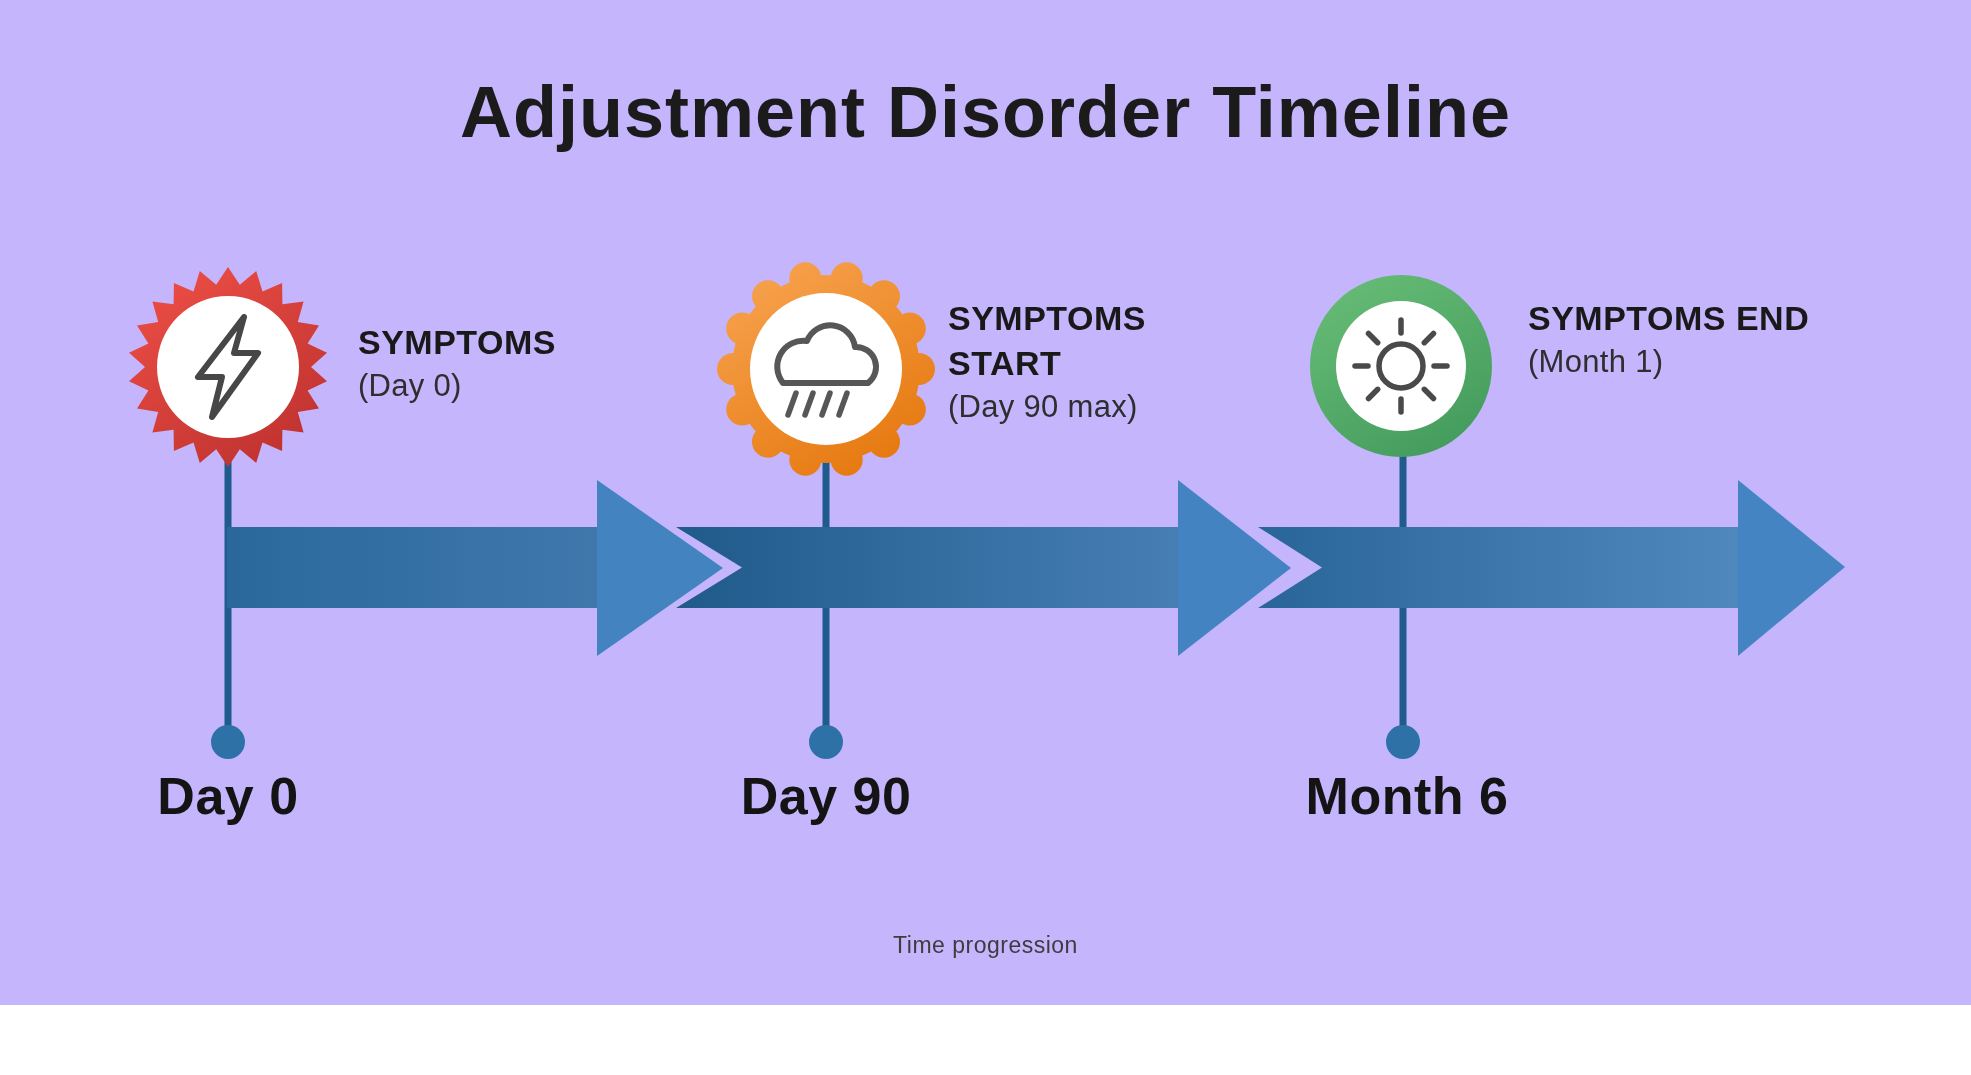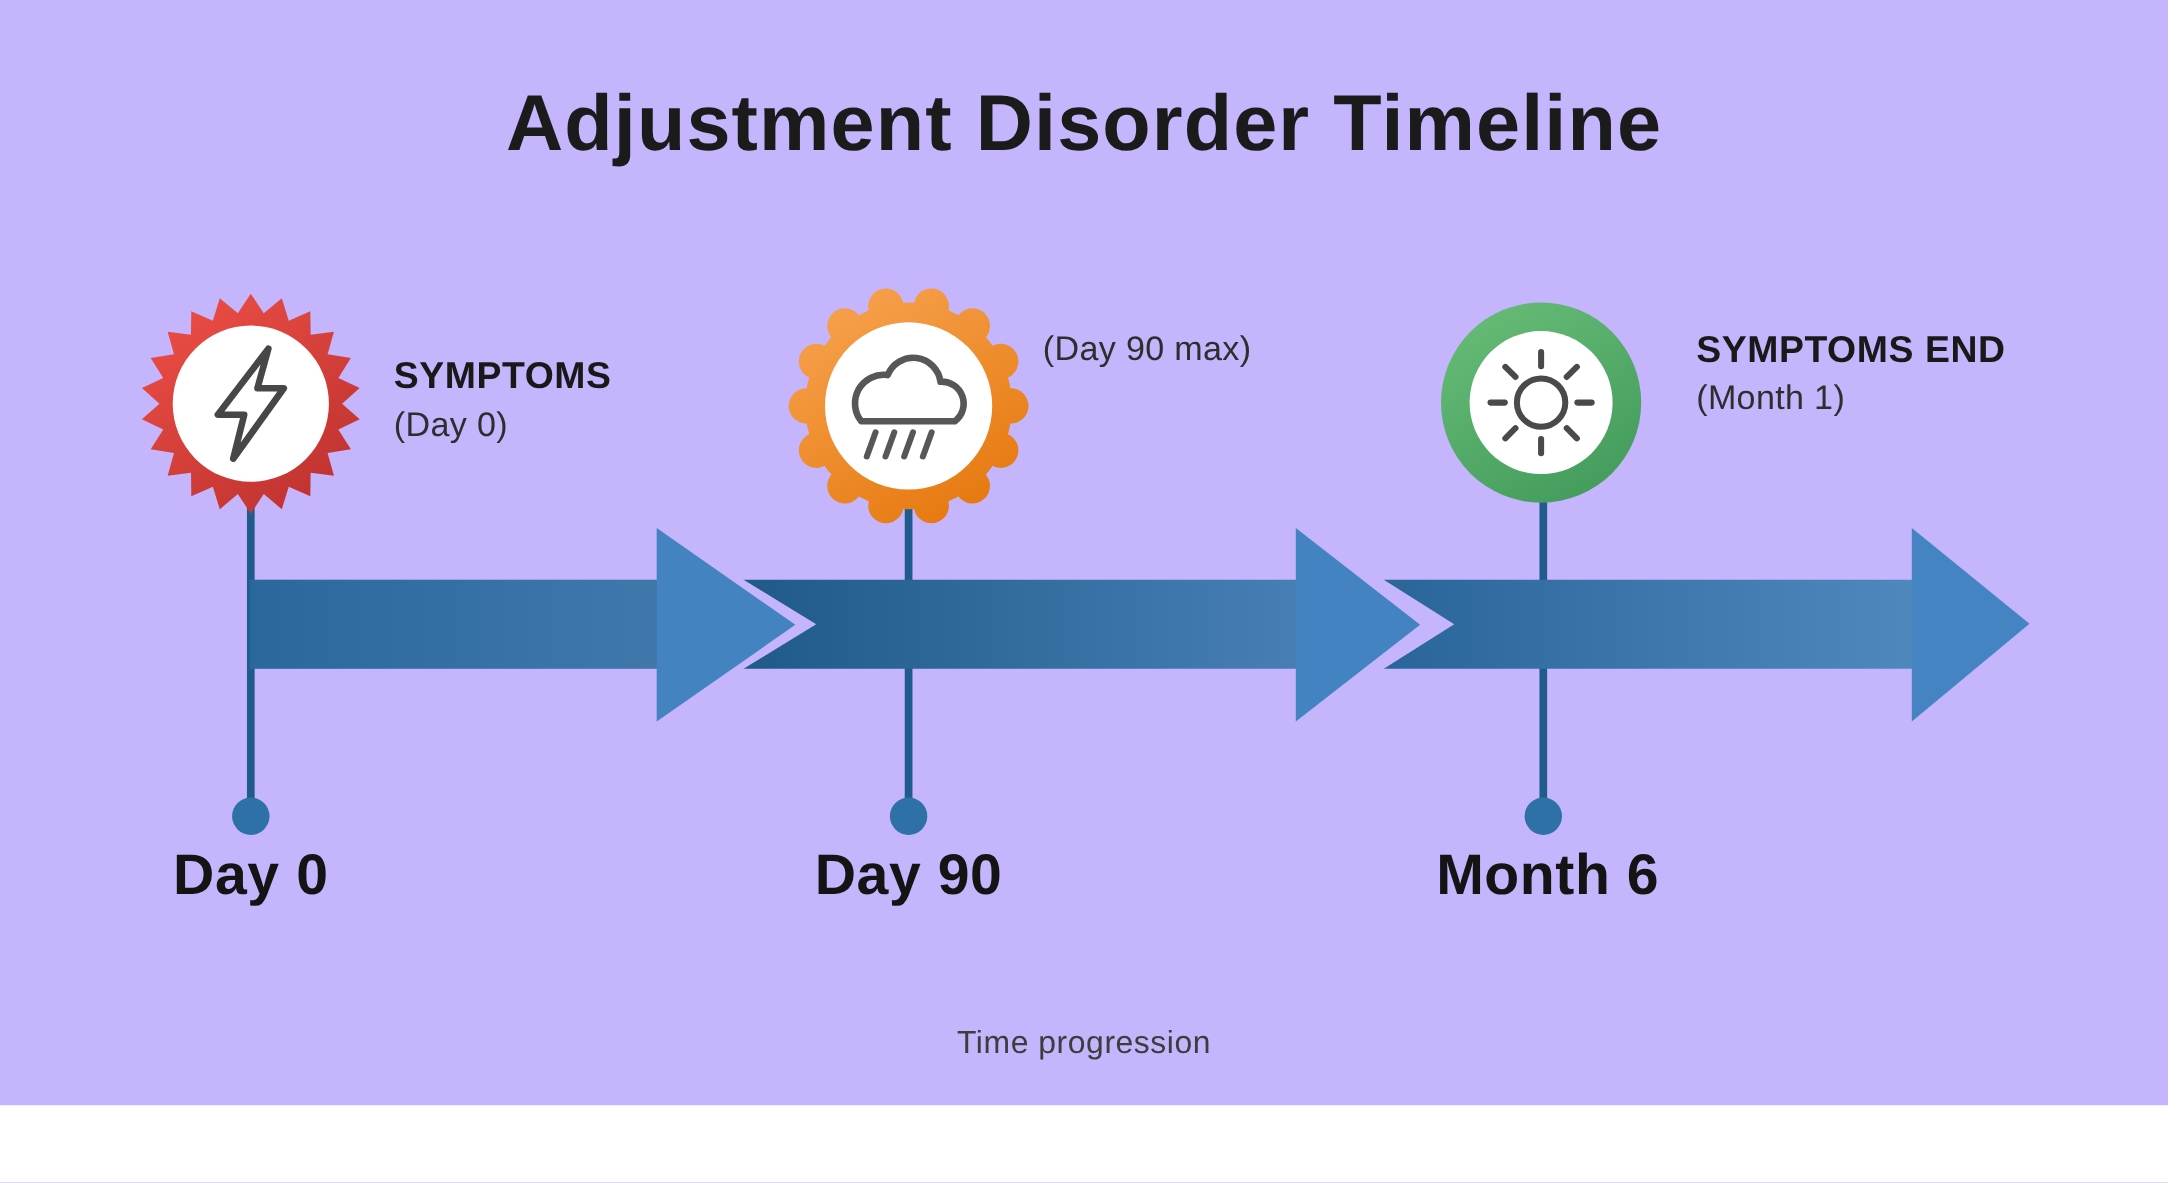--- a/index.html
+++ b/index.html
@@ -10,30 +10,30 @@
   .stage svg.art{position:absolute;left:0;top:0;}
   .title{
     position:absolute;left:0;right:0;top:72px;text-align:center;
     font-size:72px;font-weight:bold;color:#1b1b1b;letter-spacing:1px;line-height:80px;
   }
   .mlabel{position:absolute;width:310px;color:#191919;}
   .mlabel .bold{font-size:34px;font-weight:bold;line-height:45px;letter-spacing:.5px;}
   .mlabel .sub{font-size:31px;line-height:42px;color:#2e2e2e;letter-spacing:.3px;}
   #ml1{left:358px;top:320px;}
   #ml2{left:948px;top:296px;}
-  #ml3{left:1528px;top:296px;margin-left:14px;}
+  #ml3{left:1528px;top:296px;}
   .axis{
     position:absolute;top:770px;transform:translateX(-50%);
     font-size:52px;font-weight:bold;color:#141414;letter-spacing:.5px;
     line-height:52px;white-space:nowrap;
   }
   #ax1{left:228px;} #ax2{left:826px;} #ax3{left:1407px;}
   .caption{
     position:absolute;left:0;right:0;top:932px;text-align:center;
-    font-size:29px;color:#3d3d3d;letter-spacing:.5px;
+    font-size:23px;color:#3d3d3d;letter-spacing:.5px;
   }
 </style>
 </head>
 <body>
 
 <div class="stage">
 
   <svg class="art" width="1971" height="1075" viewBox="0 0 1971 1075" aria-hidden="true">
     <defs>
       <linearGradient id="gBody1" gradientUnits="userSpaceOnUse" x1="227" y1="0" x2="603" y2="0">
@@ -140,20 +140,21 @@
     </g>
   </svg>
 
   <div class="title">Adjustment Disorder Timeline</div>
 
   <div class="mlabel" id="ml1">
     <div class="bold">SYMPTOMS</div>
     <div class="sub">(Day 0)</div>
   </div>
   <div class="mlabel" id="ml2">
+    <div class="bold">SYMPTOMS START</div>
     <div class="sub">(Day 90 max)</div>
   </div>
   <div class="mlabel" id="ml3">
     <div class="bold">SYMPTOMS END</div>
     <div class="sub">(Month 1)</div>
   </div>
 
   <div class="axis" id="ax1">Day 0</div>
   <div class="axis" id="ax2">Day 90</div>
   <div class="axis" id="ax3">Month 6</div>

